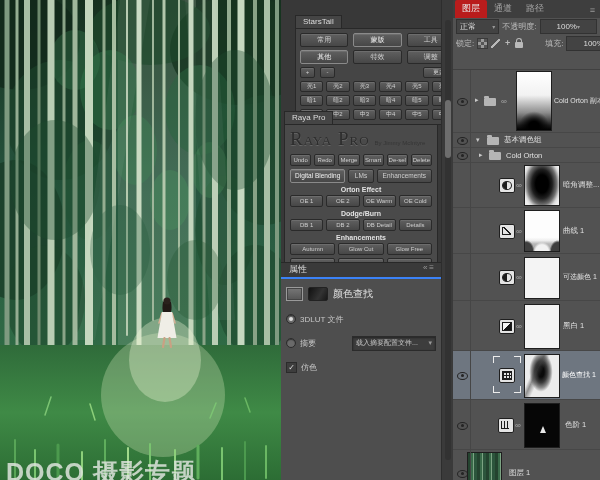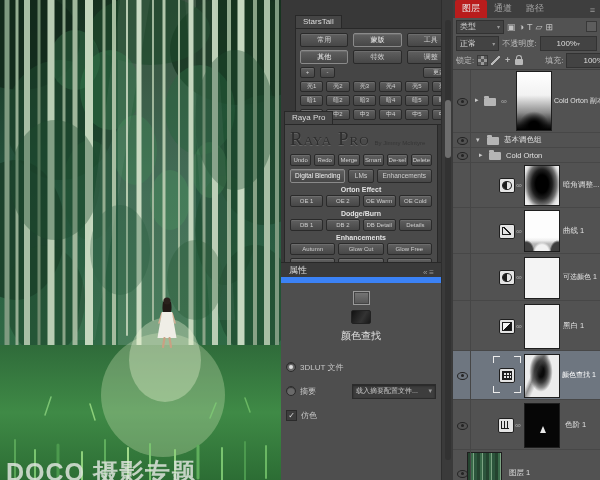--- a/index.html
+++ b/index.html
@@ -35,25 +35,25 @@
   .raya-row{display:flex;gap:3px;margin-bottom:3px;}
   .rbtn{flex:1;height:10px;font-size:6px;line-height:10px;}
   .mbtn{height:12px;font-size:6.5px;line-height:12px;}
   .rsec{text-align:center;font-size:7px;font-weight:bold;color:#e2e2e2;margin:1px 0 2px;}
   .apply-row{display:flex;align-items:center;gap:4px;margin-top:3px;}
   .apply-label{font-size:7px;color:#b5b5b5;flex:none;}
   .abox{flex:1;height:9px;background:#3e3e3e;border:1px solid #2a2a2a;color:#a8a8a8;
         font-size:6px;line-height:9px;text-align:center;}
   
   .props-panel{position:absolute;top:262px;left:0;width:160px;bottom:0;background:#4e4e4e;border-top:1px solid #282828;}
-  .props-header{height:14px;background:#3a3a3a;border-bottom:6px solid #3b82f6;display:flex;align-items:flex-end;}
+  .props-header{height:14px;background:#3a3a3a;border-bottom:2px solid #3b82f6;display:flex;align-items:flex-start;}
   .props-tab{font-size:9px;color:#ddd;padding:0 8px;}
   .props-hicons{margin-left:auto;padding-right:5px;font-size:8px;color:#999;letter-spacing:2px;}
   .props-body{padding:6px 5px;}
-  .ptitle-row{display:flex;align-items:center;gap:5px;margin:2px 0 16px;flex-direction:column;}
+  .ptitle-row{display:flex;gap:5px;margin:2px 0 10px;}
   .lut-badge{width:15px;height:12px;border:1px solid #9a9a9a;background:
       linear-gradient(#777,#555);box-shadow:inset 0 0 0 1px #444;flex:none;}
   .lut-swatch{width:18px;height:12px;border-radius:2px;background:linear-gradient(120deg,#111,#333 60%,#181818);
       border:1px solid #222;flex:none;}
   .ptitle{font-size:10px;color:#e0e0e0;}
   .prow{display:flex;align-items:center;gap:4px;margin-bottom:8px;height:16px;}
   .radio{width:8px;height:8px;border-radius:50%;background:#6a6a6a;border:1px solid #2b2b2b;
          box-shadow:inset 0 1px 1px rgba(0,0,0,.5);flex:none;position:relative;}
   .radio.sel::after{content:'';position:absolute;left:2px;top:2px;width:4px;height:4px;border-radius:50%;background:#ddd;}
   .plabel{font-size:8px;color:#c6c6c6;width:48px;flex:none;}
@@ -391,32 +391,20 @@
   </div>
 
   <div class="layers-panel">
     <div class="ltabbar">
       <span class="ltab active">图层</span>
       <span class="ltab">通道</span>
       <span class="ltab">路径</span>
       <span class="lmenu">≡</span>
     </div>
     <div class="lrowbar">
-      <div class="kind-box">
-        <span>类型</span>
-          <span class="caret">▾</span>
-      </div>
-      <span class="ficon">▣</span>
-      <span class="ficon">◑</span>
-      <span class="ficon">T</span>
-      <span class="ficon">▱</span>
-      <span class="ficon">⊞</span>
-      <span class="ftoggle"></span>
-    </div>
-    <div class="lrowbar">
       <div class="sel-box">
         <span>正常</span>
           <span class="caret">▾</span>
       </div>
       <span class="llabel">不透明度:</span>
       <div class="val-box">
         <span>100%</span>
           <span class="caret">▾</span>
       </div>
     </div>

